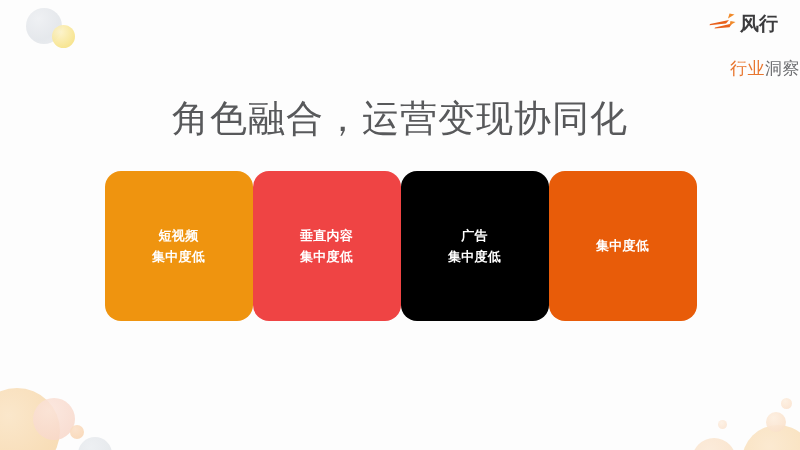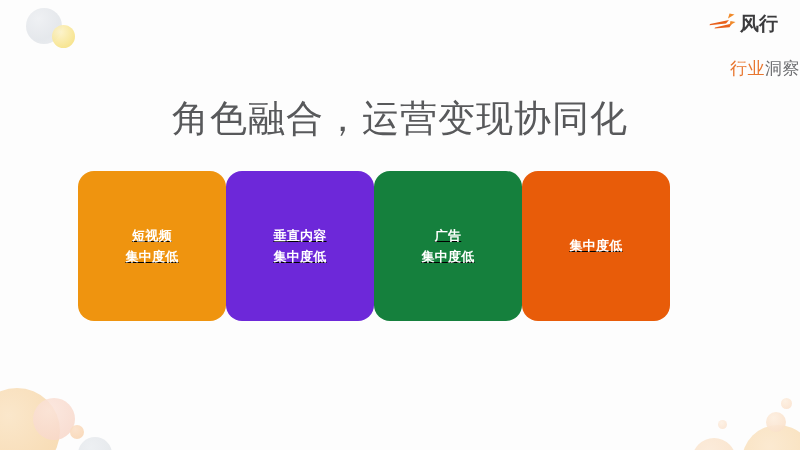--- a/index.html
+++ b/index.html
@@ -144,22 +144,21 @@
   }
 
   
   .cards {
     position: absolute;
     left: 78px;
     top: 171px;
     width: 645px;
     height: 150px;
     display: flex;
-    justify-content: flex-start;
-    text-decoration: underline;
+    justify-content: center;
   }
   .card {
     width: 148px;
     height: 150px;
     border-radius: 16px;
     display: flex;
     flex-direction: column;
     align-items: center;
     justify-content: center;
     box-sizing: border-box;
@@ -210,26 +209,26 @@
 
   <div class="main-title">角色融合，运营变现协同化</div>
 
   <div class="cards">
 
     <div class="card" style="background:#ef940f">
       <div class="card-line">短视频</div>
       <div class="card-line">集中度低</div>
     </div>
 
-    <div class="card" style="background:#6d28d9">
+    <div class="card" style="background:#ef4444">
       <div class="card-line">垂直内容</div>
       <div class="card-line">集中度低</div>
     </div>
 
-    <div class="card" style="background:#15803d">
+    <div class="card" style="background:#000000">
       <div class="card-line">广告</div>
       <div class="card-line">集中度低</div>
     </div>
 
     <div class="card" style="background:#e85c09">
       <div class="card-line">集中度低</div>
     </div>
 
   </div>
 

